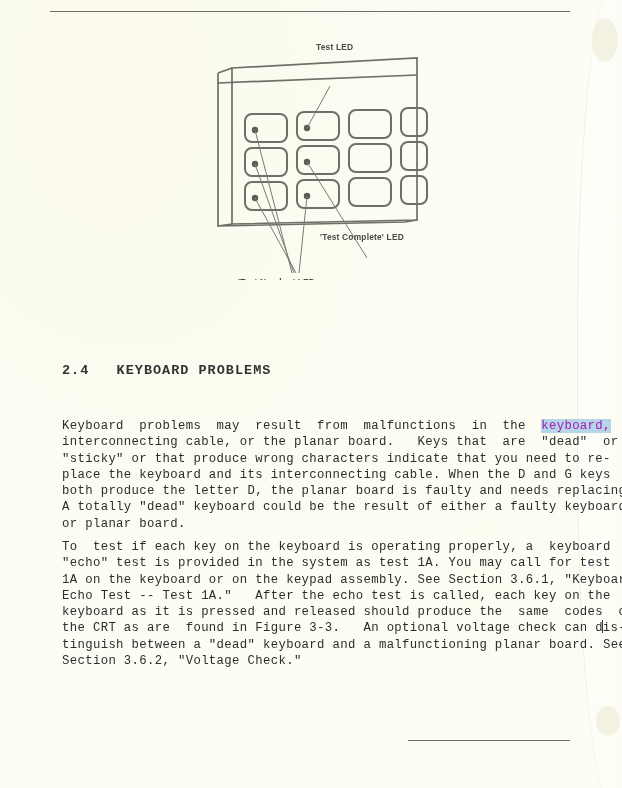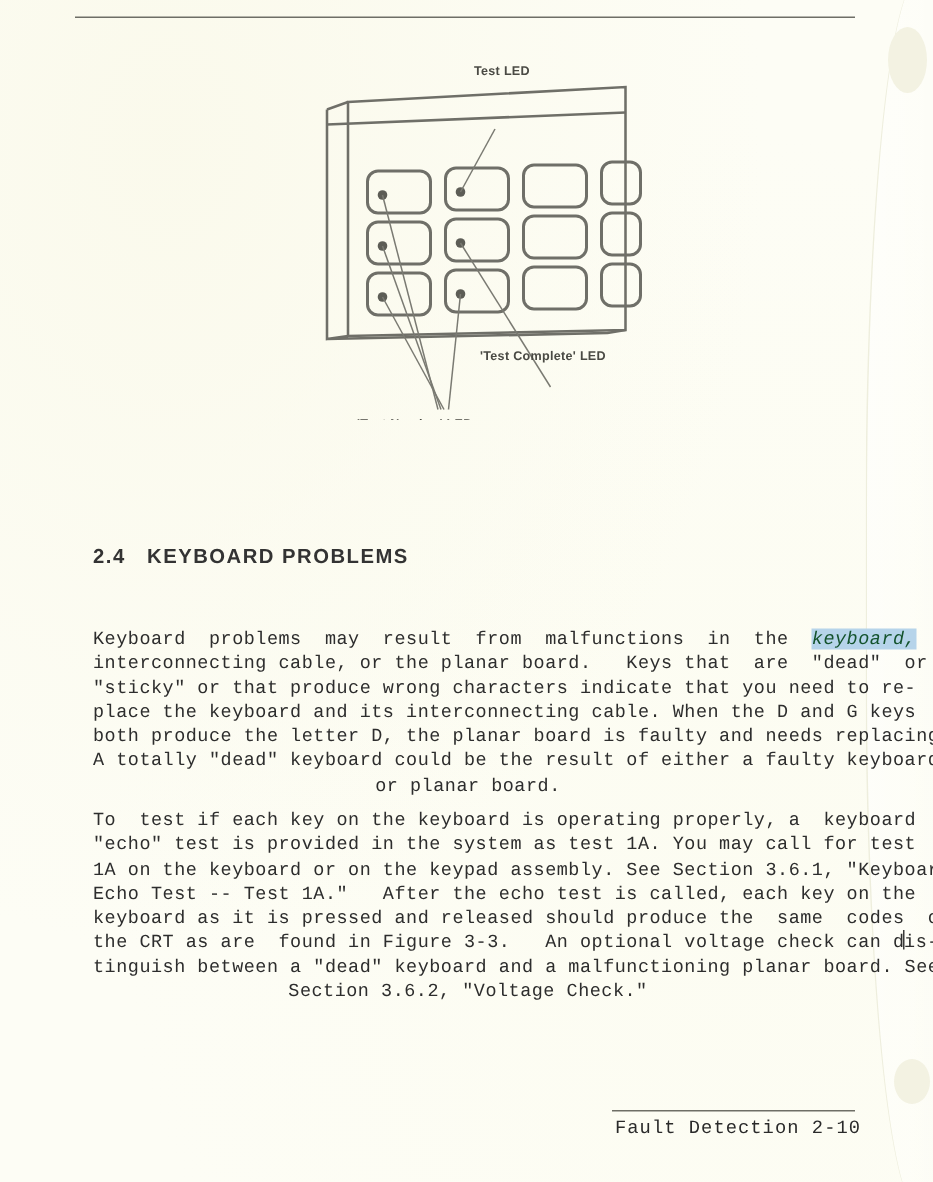--- a/index.html
+++ b/index.html
@@ -18,21 +18,20 @@
   }
 
   
   .page {
     position: absolute;
     inset: 0;
     background:
       radial-gradient(ellipse at 18% 12%, rgba(250,249,234,0.85) 0%, rgba(253,253,245,0) 55%),
       radial-gradient(ellipse at 78% 72%, rgba(252,252,240,0.7) 0%, rgba(253,253,245,0) 60%),
       #fdfdf5;
-    text-align: center;
   }
   .scan-edge {
     position: absolute;
     top: -14px;
     right: -26px;
     width: 70px;
     height: 820px;
     border-left: 1px solid #eeeedd;
     border-radius: 42px / 420px;
     background: linear-gradient(to right, rgba(255,255,255,0.55), rgba(255,255,255,0.0));
@@ -71,21 +70,21 @@
     font-size: 12.5px;
     letter-spacing: 0.6px;
     white-space: pre;
   }
 
   
   .section-heading {
     position: absolute;
     left: 62px;
     top: 363px;
-    font-family: Liberation Sans, sans-serif;
+    font-family: Liberation Mono, monospace;
     font-weight: bold;
     font-size: 13.5px;
     letter-spacing: 1.0px;
     color: #333;
     white-space: pre;
   }
 
   
   .body-block {
     position: absolute;
@@ -95,22 +94,21 @@
     line-height: 16.3px;
     letter-spacing: 0.35px;
     color: #2d2d2d;
     white-space: pre;
   }
   #para-1 { top: 418px; }
   #para-2 { top: 527px; margin-top: 12px; }
 
   .sel {
     background: #b6d4ea;
-    color: #14532d;
-    font-style: italic;
+    color: #a21caf;
   }
 
   .caret {
     display: inline-block;
     width: 0;
     border-left: 1.3px solid #3a3a3a;
     height: 13px;
     vertical-align: -2px;
     margin: 0 -0.7px;
   }
@@ -193,15 +191,14 @@
   </div>
 
 
   <div class="section-heading">2.4   KEYBOARD PROBLEMS</div>
 
   <div class="body-block" id="para-1"><div><span>Keyboard  problems  may  result  from  malfunctions  in  the  </span><span class="sel">keyboard,</span><span>  its</span></div><div><span>interconnecting cable, or the planar board.   Keys that  are  "dead"  or</span></div><div><span>"sticky" or that produce wrong characters indicate that you need to re-</span></div><div><span>place the keyboard and its interconnecting cable. When the D and G keys</span></div><div><span>both produce the letter D, the planar board is faulty and needs replacing.</span></div><div><span>A totally "dead" keyboard could be the result of either a faulty keyboard</span></div><div><span>or planar board.</span></div></div>
 
   <div class="body-block" id="para-2"><div><span>To  test if each key on the keyboard is operating properly, a  keyboard</span></div><div><span>"echo" test is provided in the system as test 1A. You may call for test</span></div><div><span>1A on the keyboard or on the keypad assembly. See Section 3.6.1, "Keyboard</span></div><div><span>Echo Test -- Test 1A."   After the echo test is called, each key on the</span></div><div><span>keyboard as it is pressed and released should produce the  same  codes  on</span></div><div><span>the CRT as are  found in Figure 3-3.   An optional voltage check can d</span><span class="caret"></span><span>is-</span></div><div><span>tinguish between a "dead" keyboard and a malfunctioning planar board. See</span></div><div><span>Section 3.6.2, "Voltage Check."</span></div></div>
 
   <div class="rule rule-bottom"></div>
-  <div class="footer">Fault Detection 2-10</div>
 
 </div>
 
 </body></html>

